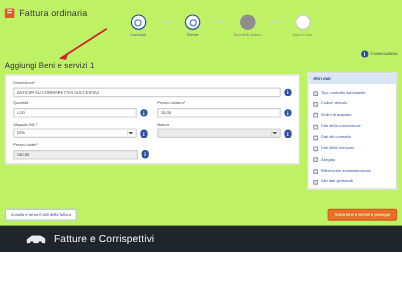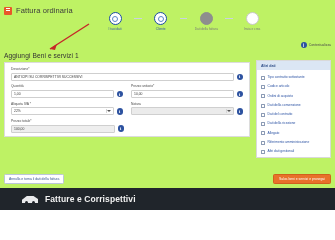--- a/index.html
+++ b/index.html
@@ -184,21 +184,21 @@
   }
   .footer-logo .f-dot {
     position: absolute; left: 3px; top: 8px;
     width: 3px; height: 3px; border-radius: 50%; background: #20252b;
   }
   .footer-logo .f-dot2 {
     position: absolute; left: 10px; top: 8px;
     width: 3px; height: 3px; border-radius: 50%; background: #20252b;
   }
   .footer-title {
-    font-size: 8.5px; font-weight: bold; color: #f1f1f1;
+    font-size: 8.5px; font-weight: normal; color: #f1f1f1;
     letter-spacing: .1px;
   }
 </style>
 </head>
 <body>
 
 <div class="page">
 
   <div class="header">
     <span class="doc-icon"></span>

